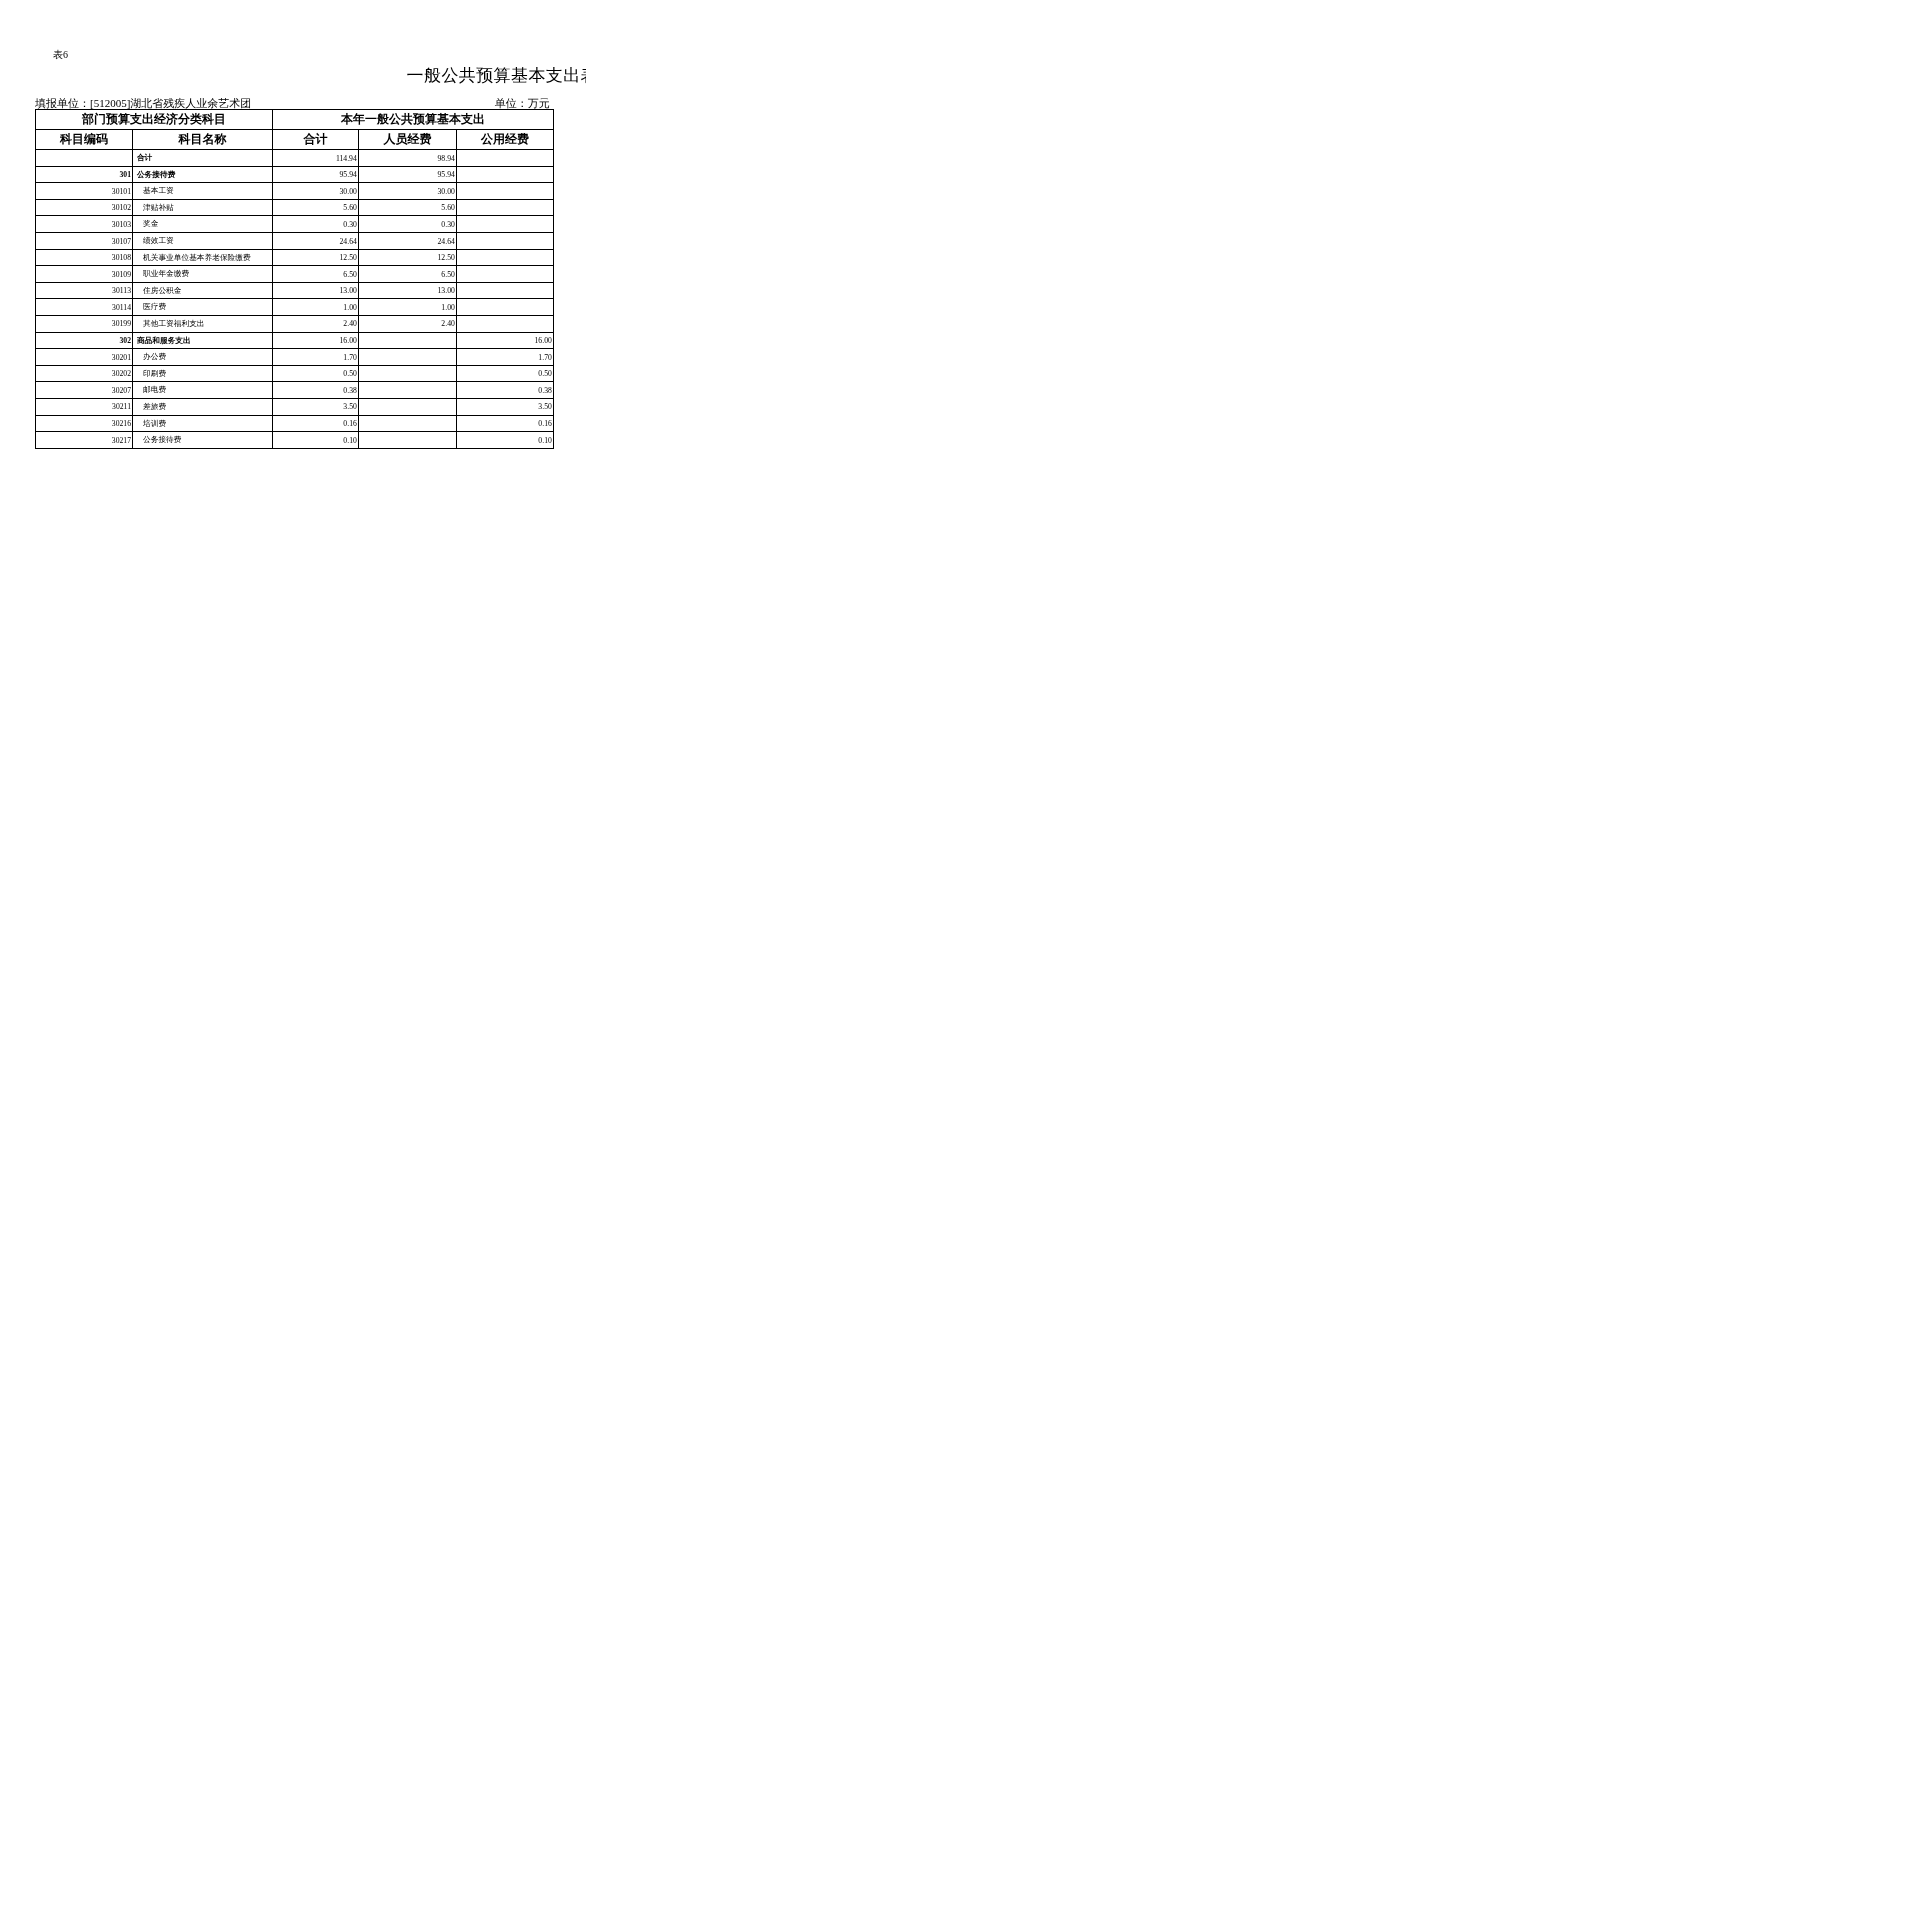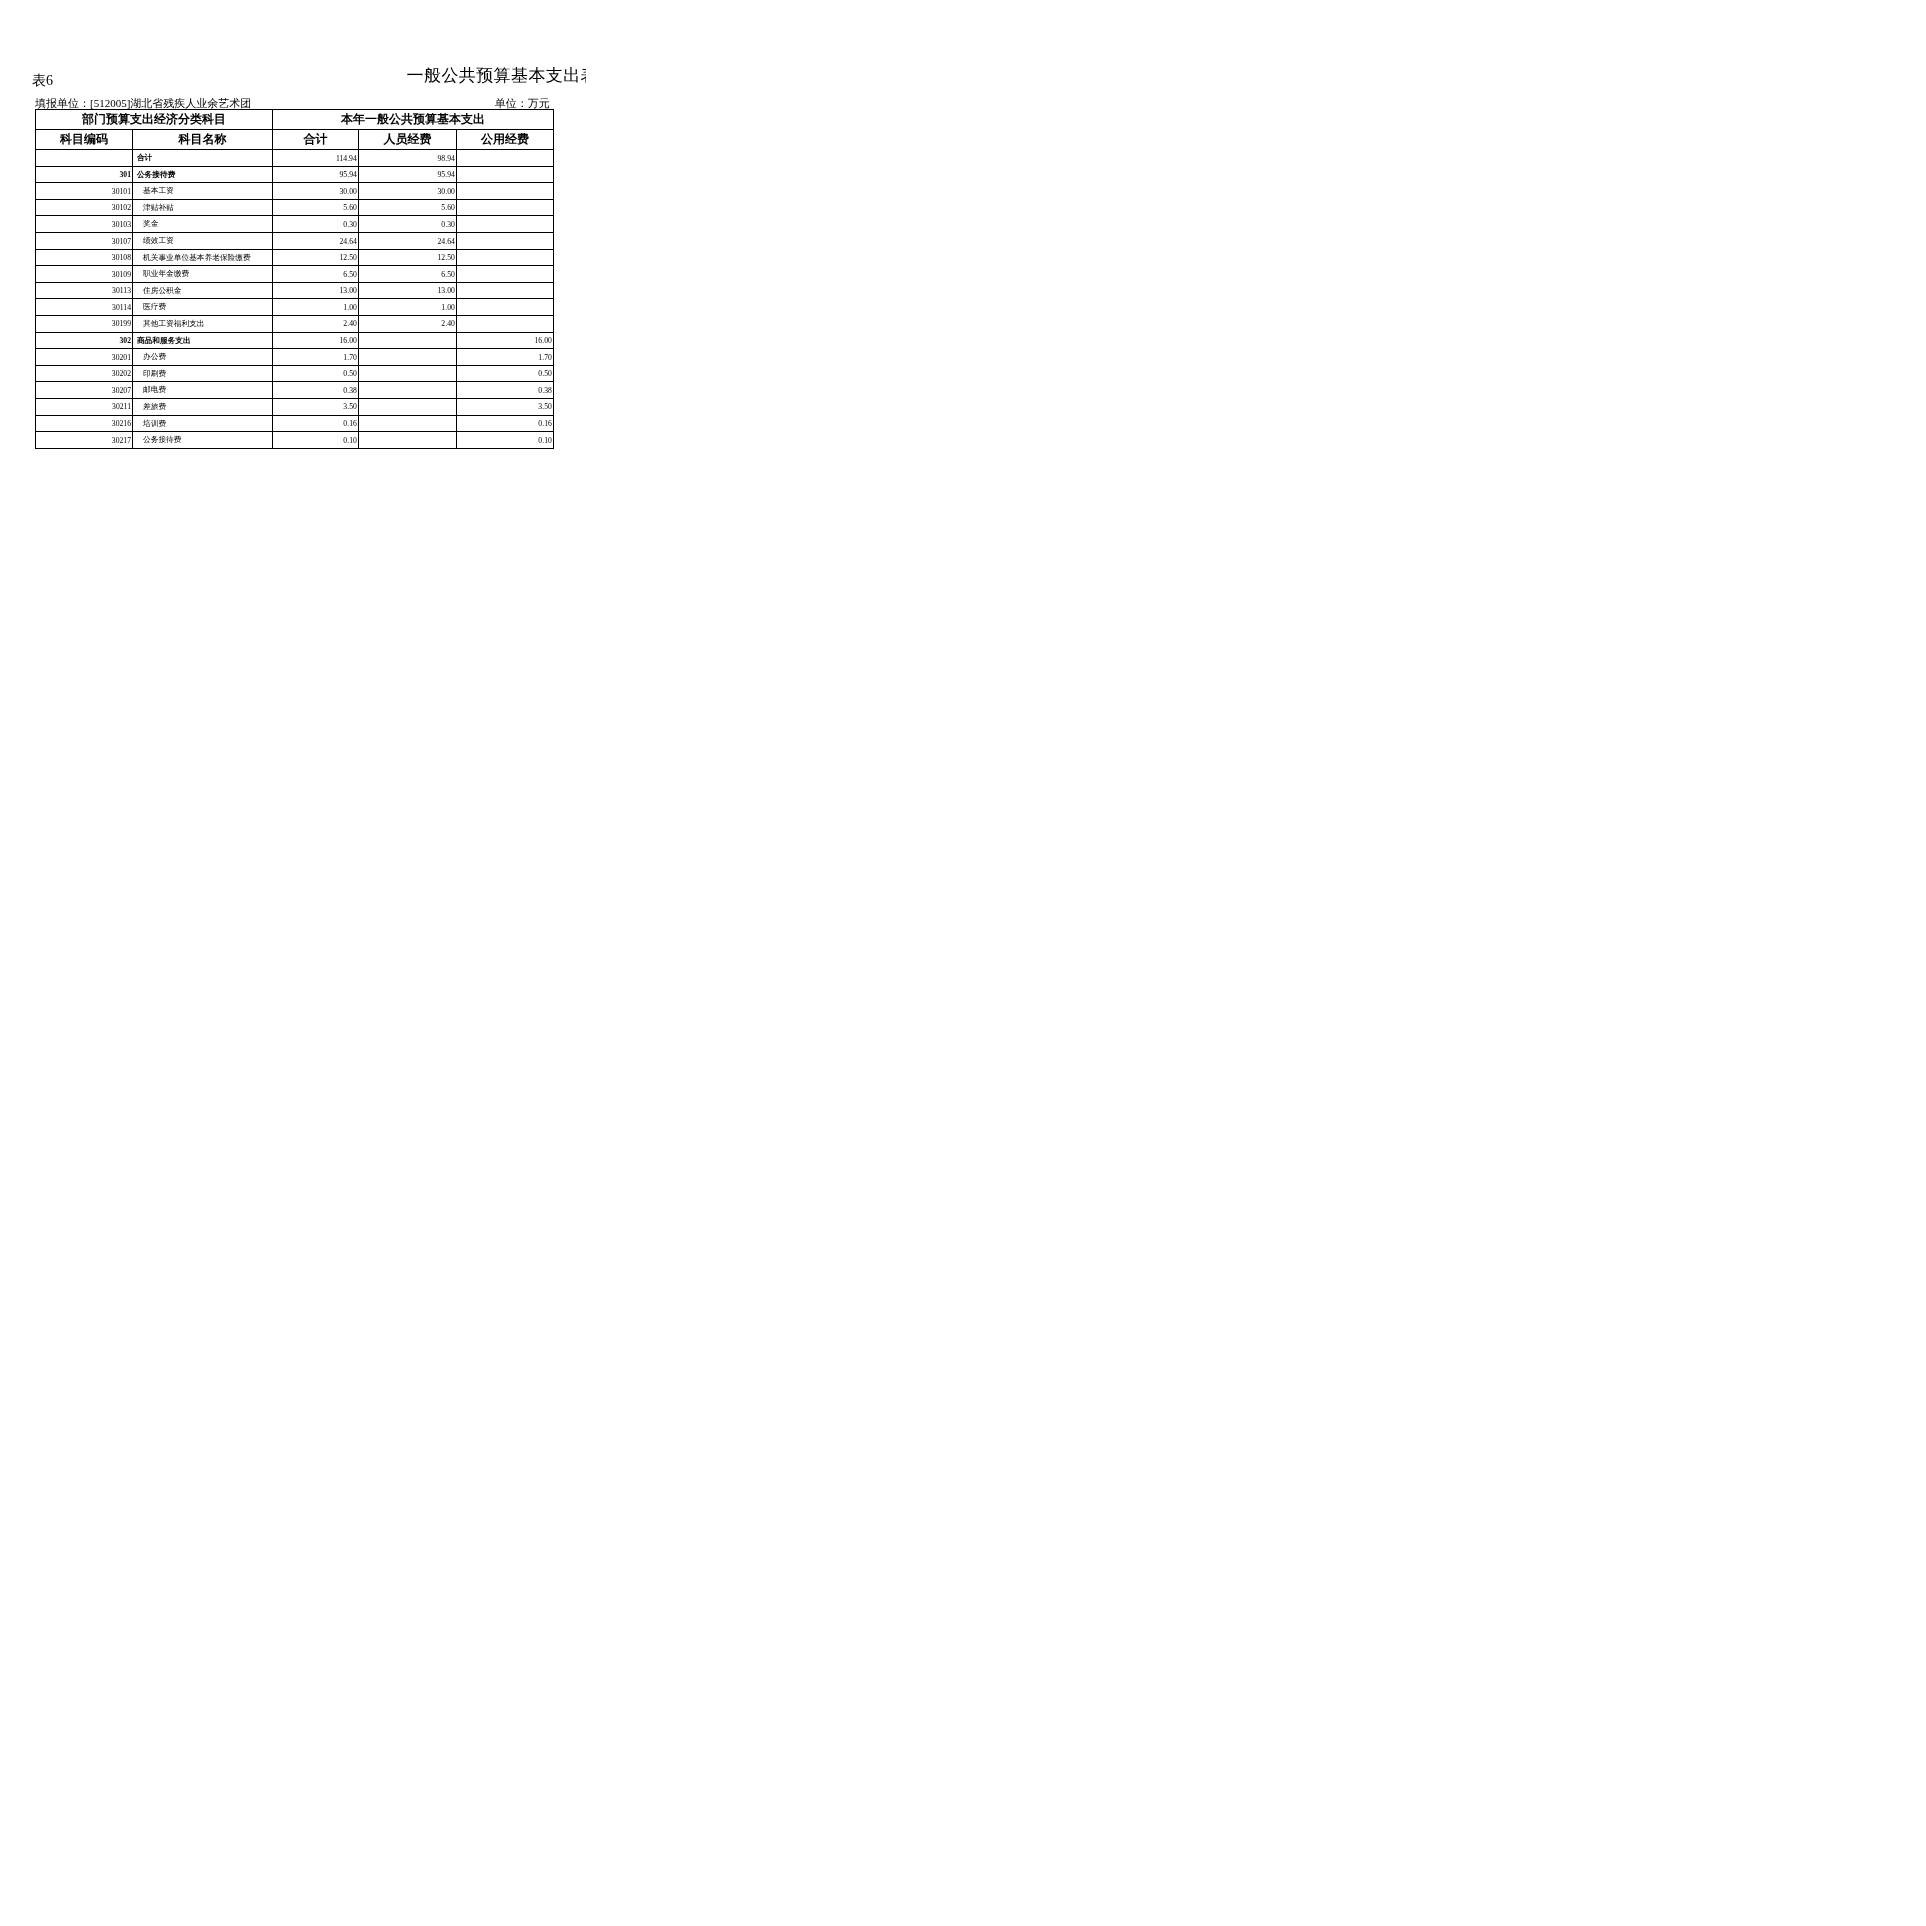--- a/index.html
+++ b/index.html
@@ -15,26 +15,25 @@
     color: #000;
   }
   .page {
     position: relative;
     width: 586px;
     height: 489px;
     background: #fff;
   }
   .table-label {
     position: absolute;
-    left: 32px;
+    left: 53px;
     top: 49px;
-    font-size: 14px;
+    font-size: 10px;
     line-height: 1.1;
     white-space: nowrap;
-    margin-top: 24px;
   }
   .doc-title {
     position: absolute;
     left: 0;
     top: 66px;
     width: 100%;
     margin: 0;
     text-align: right;
     font-size: 17px;
     font-weight: normal;

